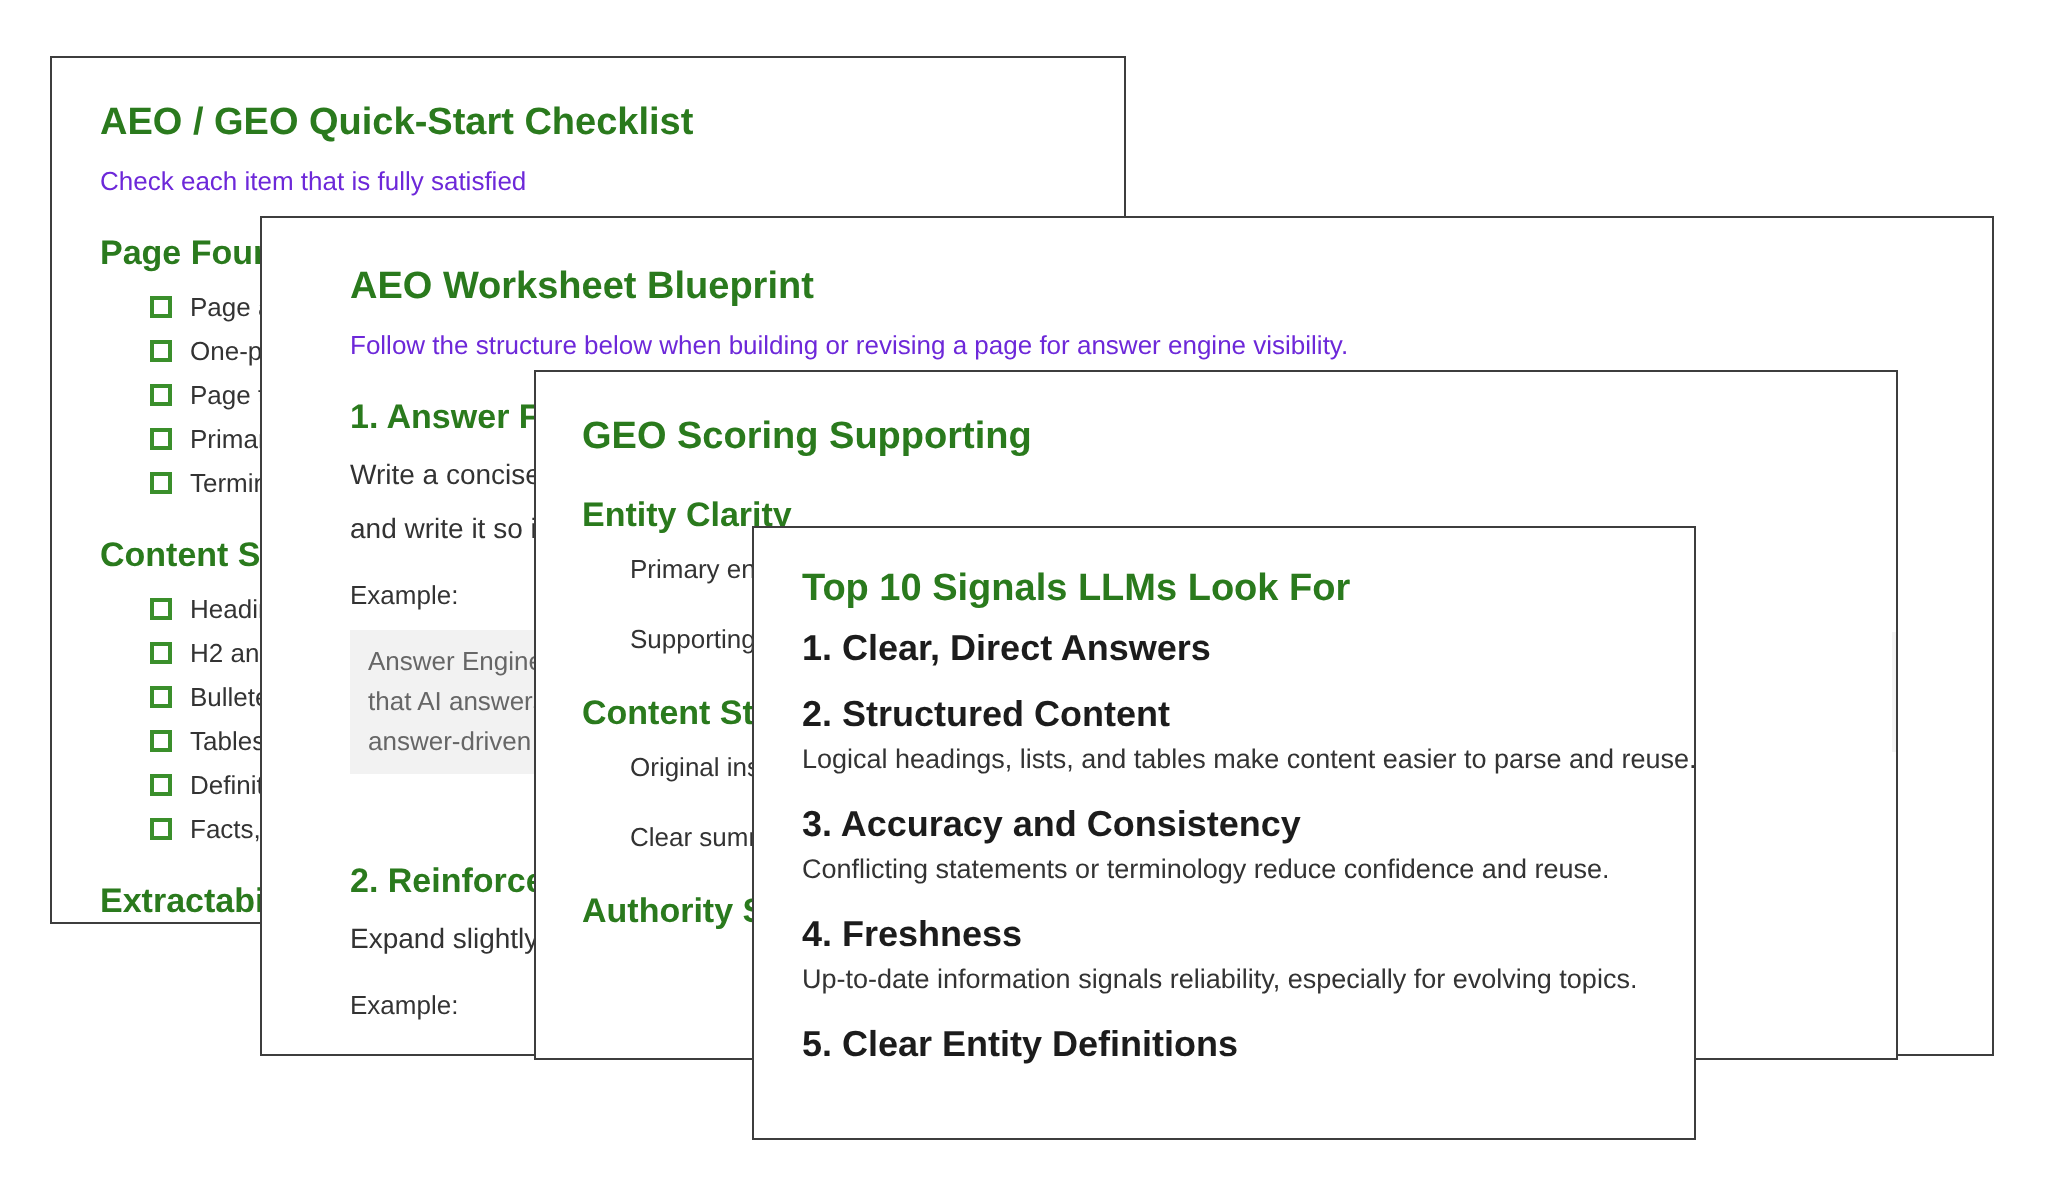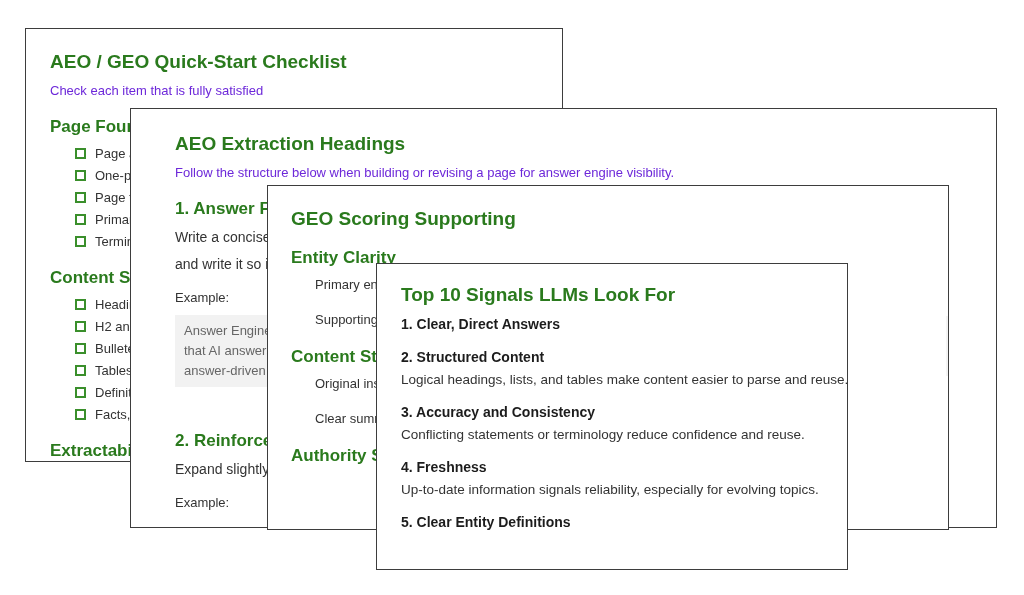--- a/index.html
+++ b/index.html
@@ -126,21 +126,21 @@
     top:130px;
     width:26px;
     height:60px;
     background:#f4f4f4;
   }
 
   
   .signal{margin:0 0 14px 0;}
   .signal-title{
     color:#1c1c1c;
-    font-size:14px;
+    font-size:18px;
     font-weight:bold;
     line-height:19px;
     margin:0 0 3px 0;
     white-space:nowrap;
   }
   .signal-desc{
     color:#333333;
     font-size:13.5px;
     line-height:19px;
     margin:0;
@@ -209,21 +209,21 @@
         </li>
       </ul>
 
       <div class="sec-head">Extractability</div>
 
     </div>
   </div>
 
   <div class="card" id="card-blueprint">
     <div class="card-inner">
-      <div class="doc-title">AEO Extraction Headings</div>
+      <div class="doc-title">AEO Worksheet Blueprint</div>
       <div class="doc-sub">Follow the structure below when building or revising a page for answer engine visibility.</div>
 
       <div class="sec-head">1. Answer First</div>
       <p class="para nowrap">Write a concise, self-contained answer in the first two sentences of the page</p>
       <p class="para nowrap">and write it so it can be lifted verbatim.</p>
       <div class="label-ex">Example:</div>
       <div class="example-block">Answer Engine Optimization is the practice of structuring content so that AI answers to user questions. It extends traditional SEO toward answer-driven retrieval.</div>
 
       <div class="spacer-lg"></div>
 

